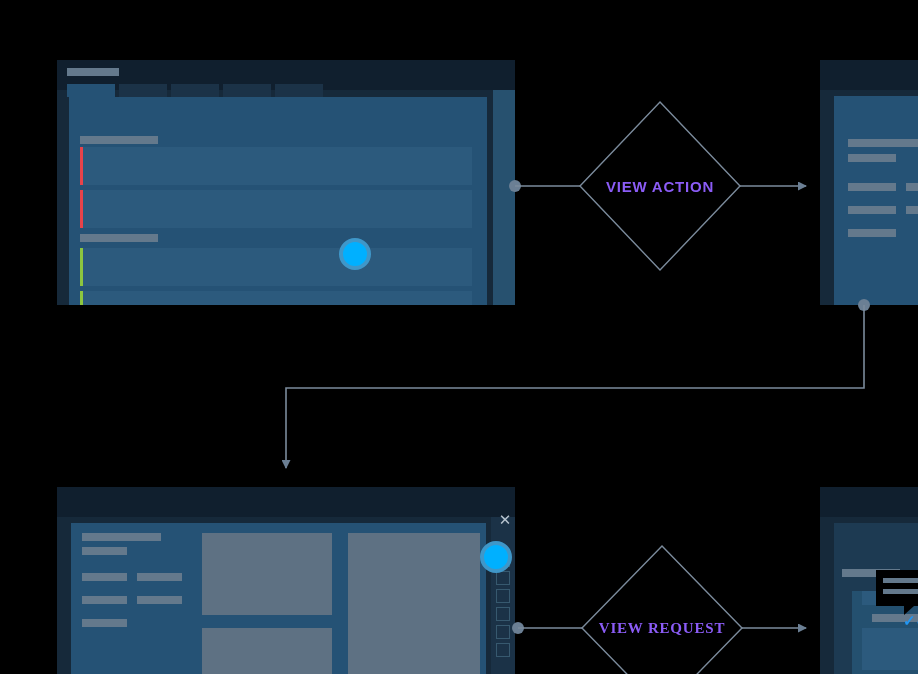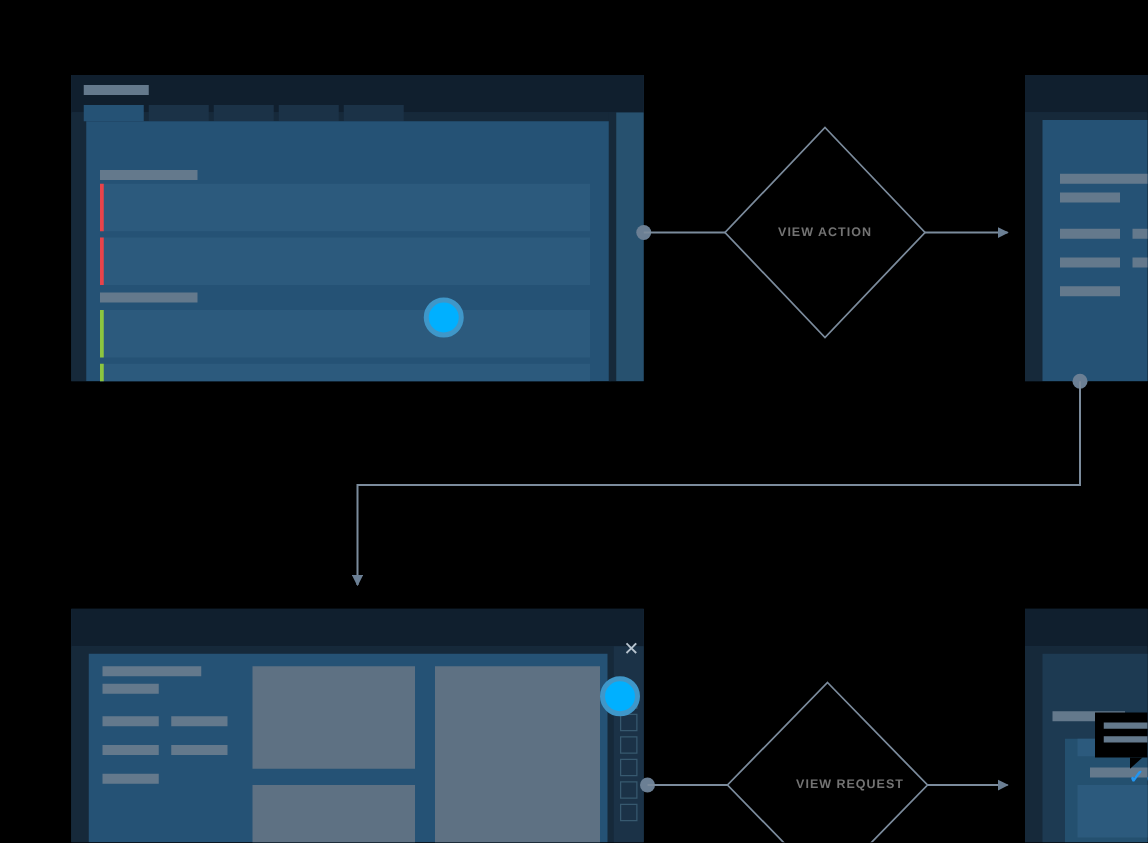--- a/index.html
+++ b/index.html
@@ -215,22 +215,22 @@
   .edge-svg {
     position: absolute;
     inset: 0;
     width: 918px;
     height: 674px;
     pointer-events: none;
     z-index: 20;
   }
   .diamond-label {
     position: absolute;
-    color: #737373;
-    font-size: 10px;
+    color: #8b5cf6;
+    font-size: 15px;
     font-weight: bold;
     letter-spacing: 0.8px;
     white-space: nowrap;
     transform: translate(-50%, -50%);
     z-index: 21;
     font-family: "Liberation Sans", sans-serif;
   }
 </style>
 </head>
 <body>
@@ -358,15 +358,15 @@
 
     <circle cx="518" cy="628" r="6" fill="#6b7f94"></circle>
     <line x1="518" y1="628" x2="582" y2="628" stroke="#7b8b9c" stroke-width="1.6"></line>
 
     <polygon points="662,546 742,628 662,710 582,628" fill="none" stroke="#7b8b9c" stroke-width="1.4"></polygon>
 
     <line x1="742" y1="628" x2="806" y2="628" stroke="#7b8b9c" stroke-width="1.6" marker-end="url(#arrow)"></line>
   </svg>
 
   <div class="diamond-label" style="left:660px; top:186px;">VIEW ACTION</div>
-  <div class="diamond-label" style="left:680px; top:628px;">VIEW REQUEST</div>
+  <div class="diamond-label" style="left:662px; top:628px;font-family:Liberation Serif, serif;">VIEW REQUEST</div>
 
 </div>
 
 </body></html>

